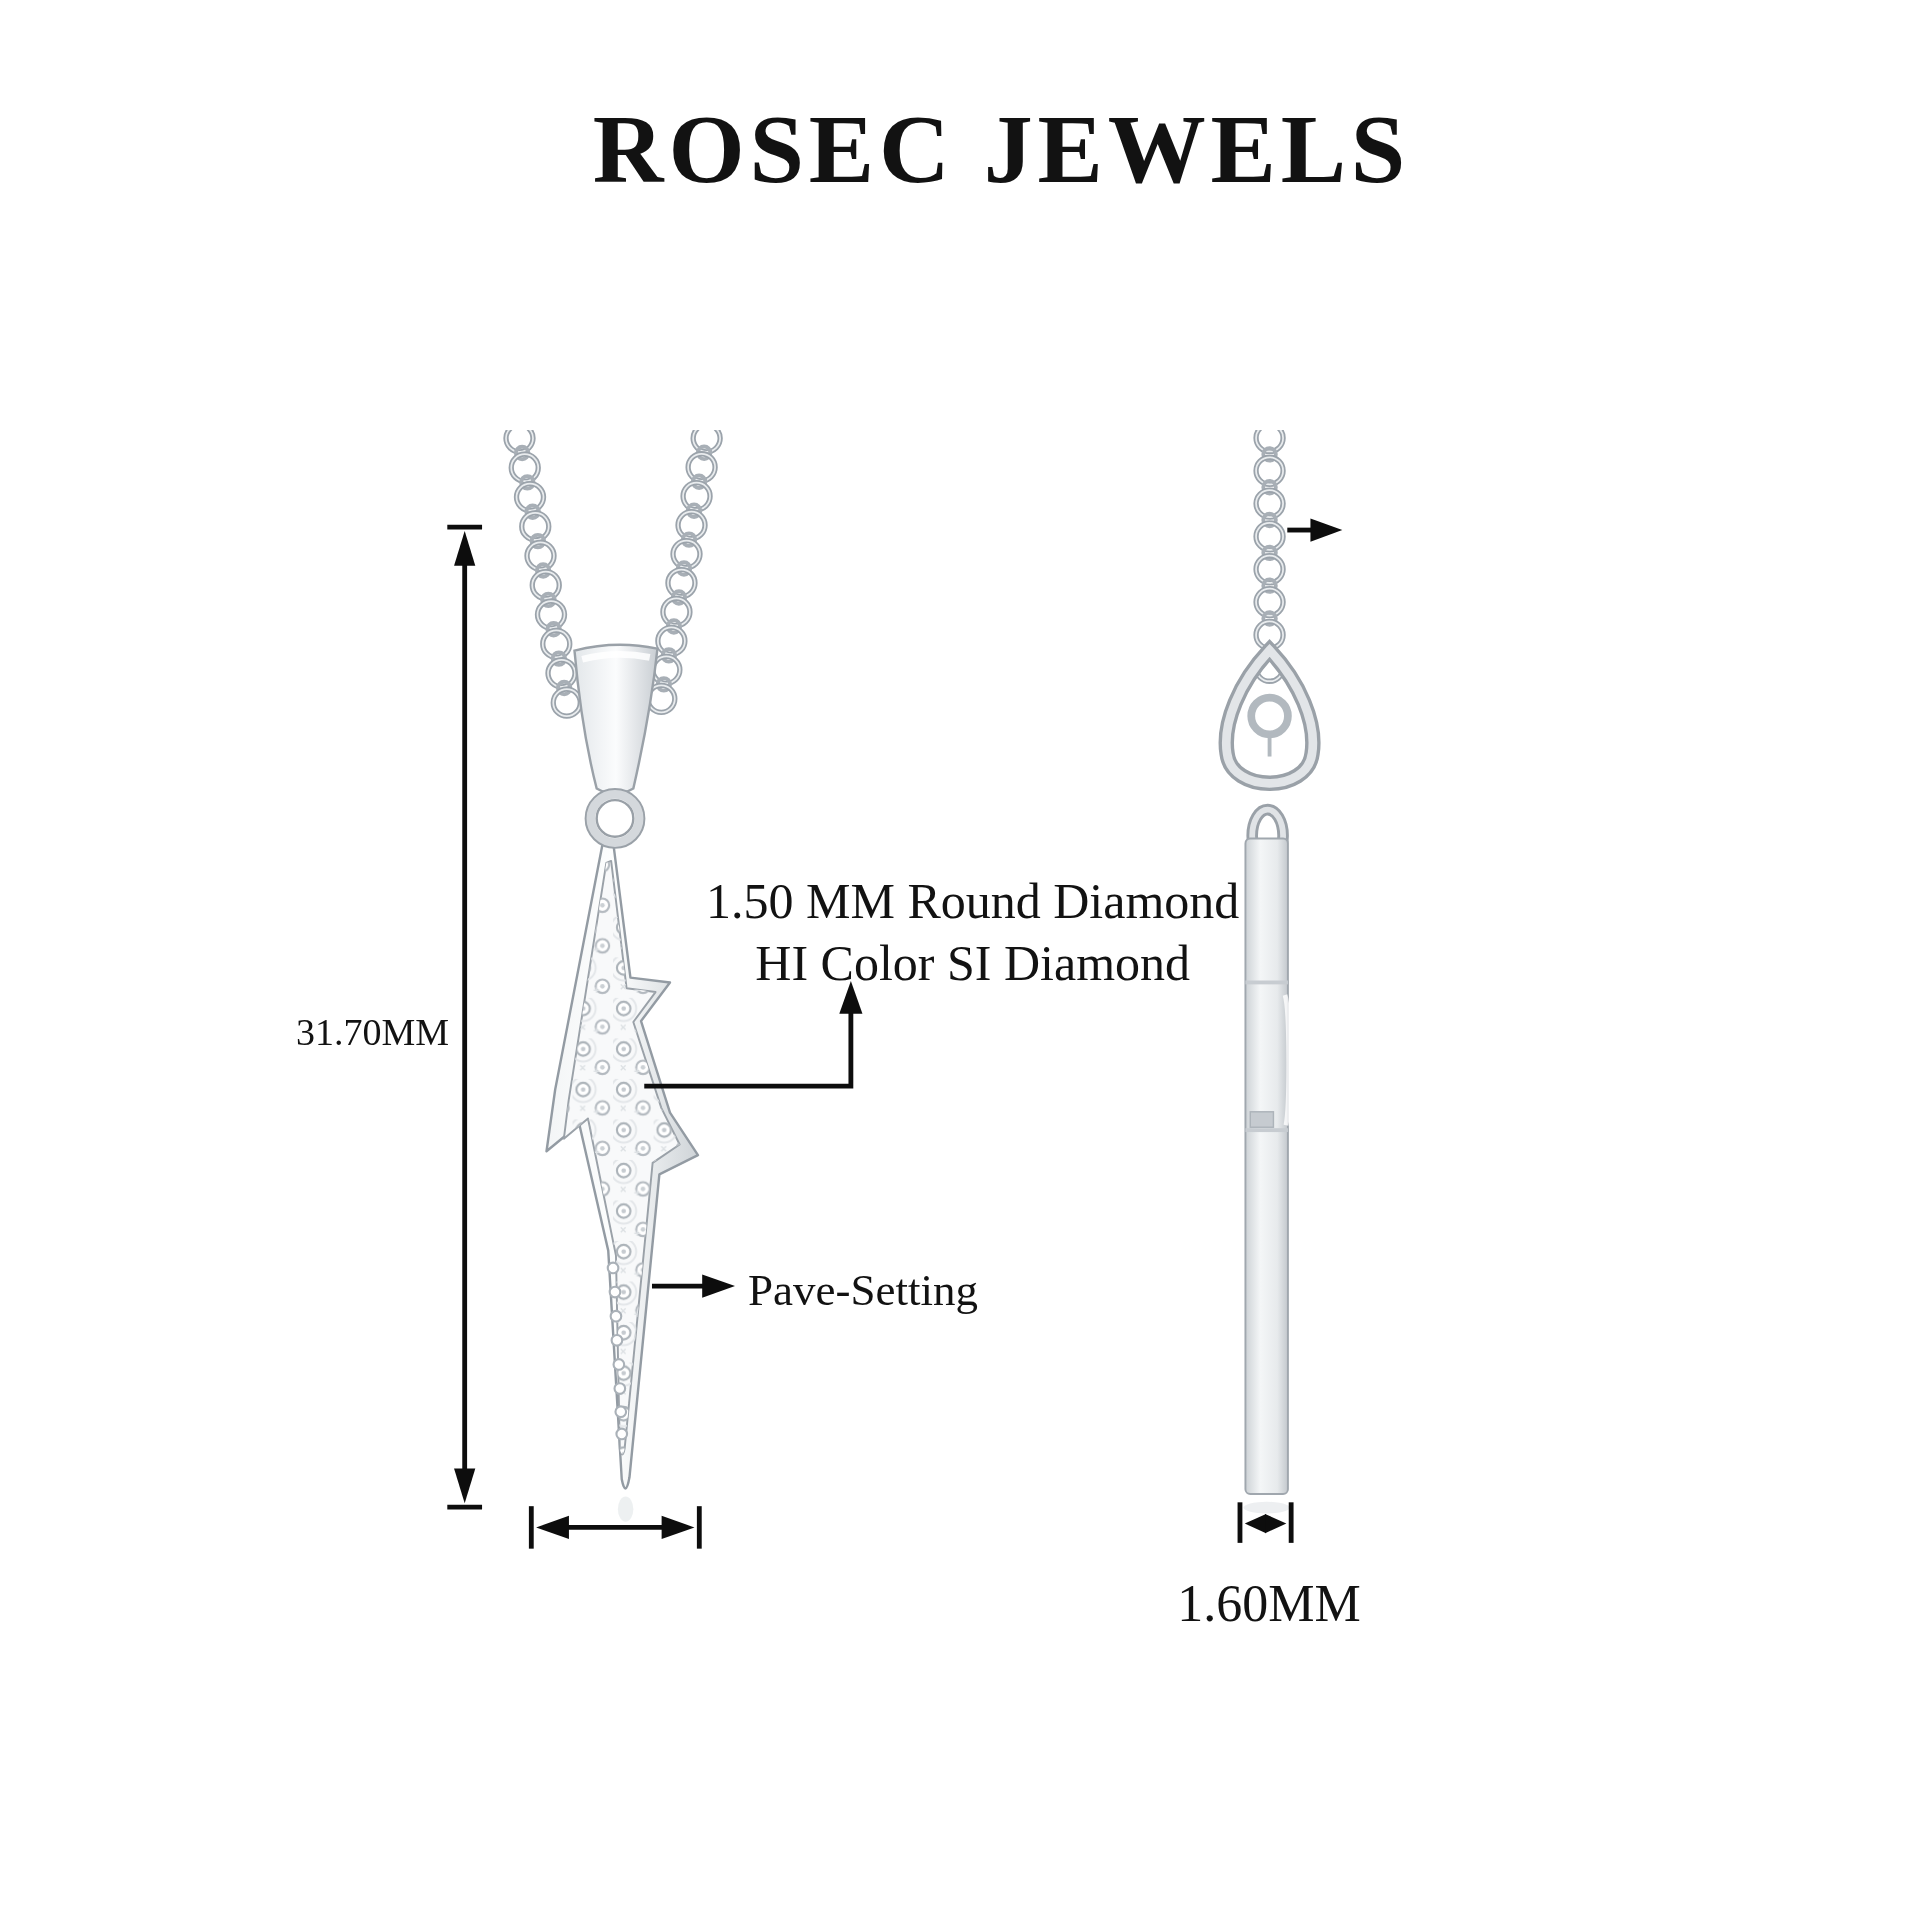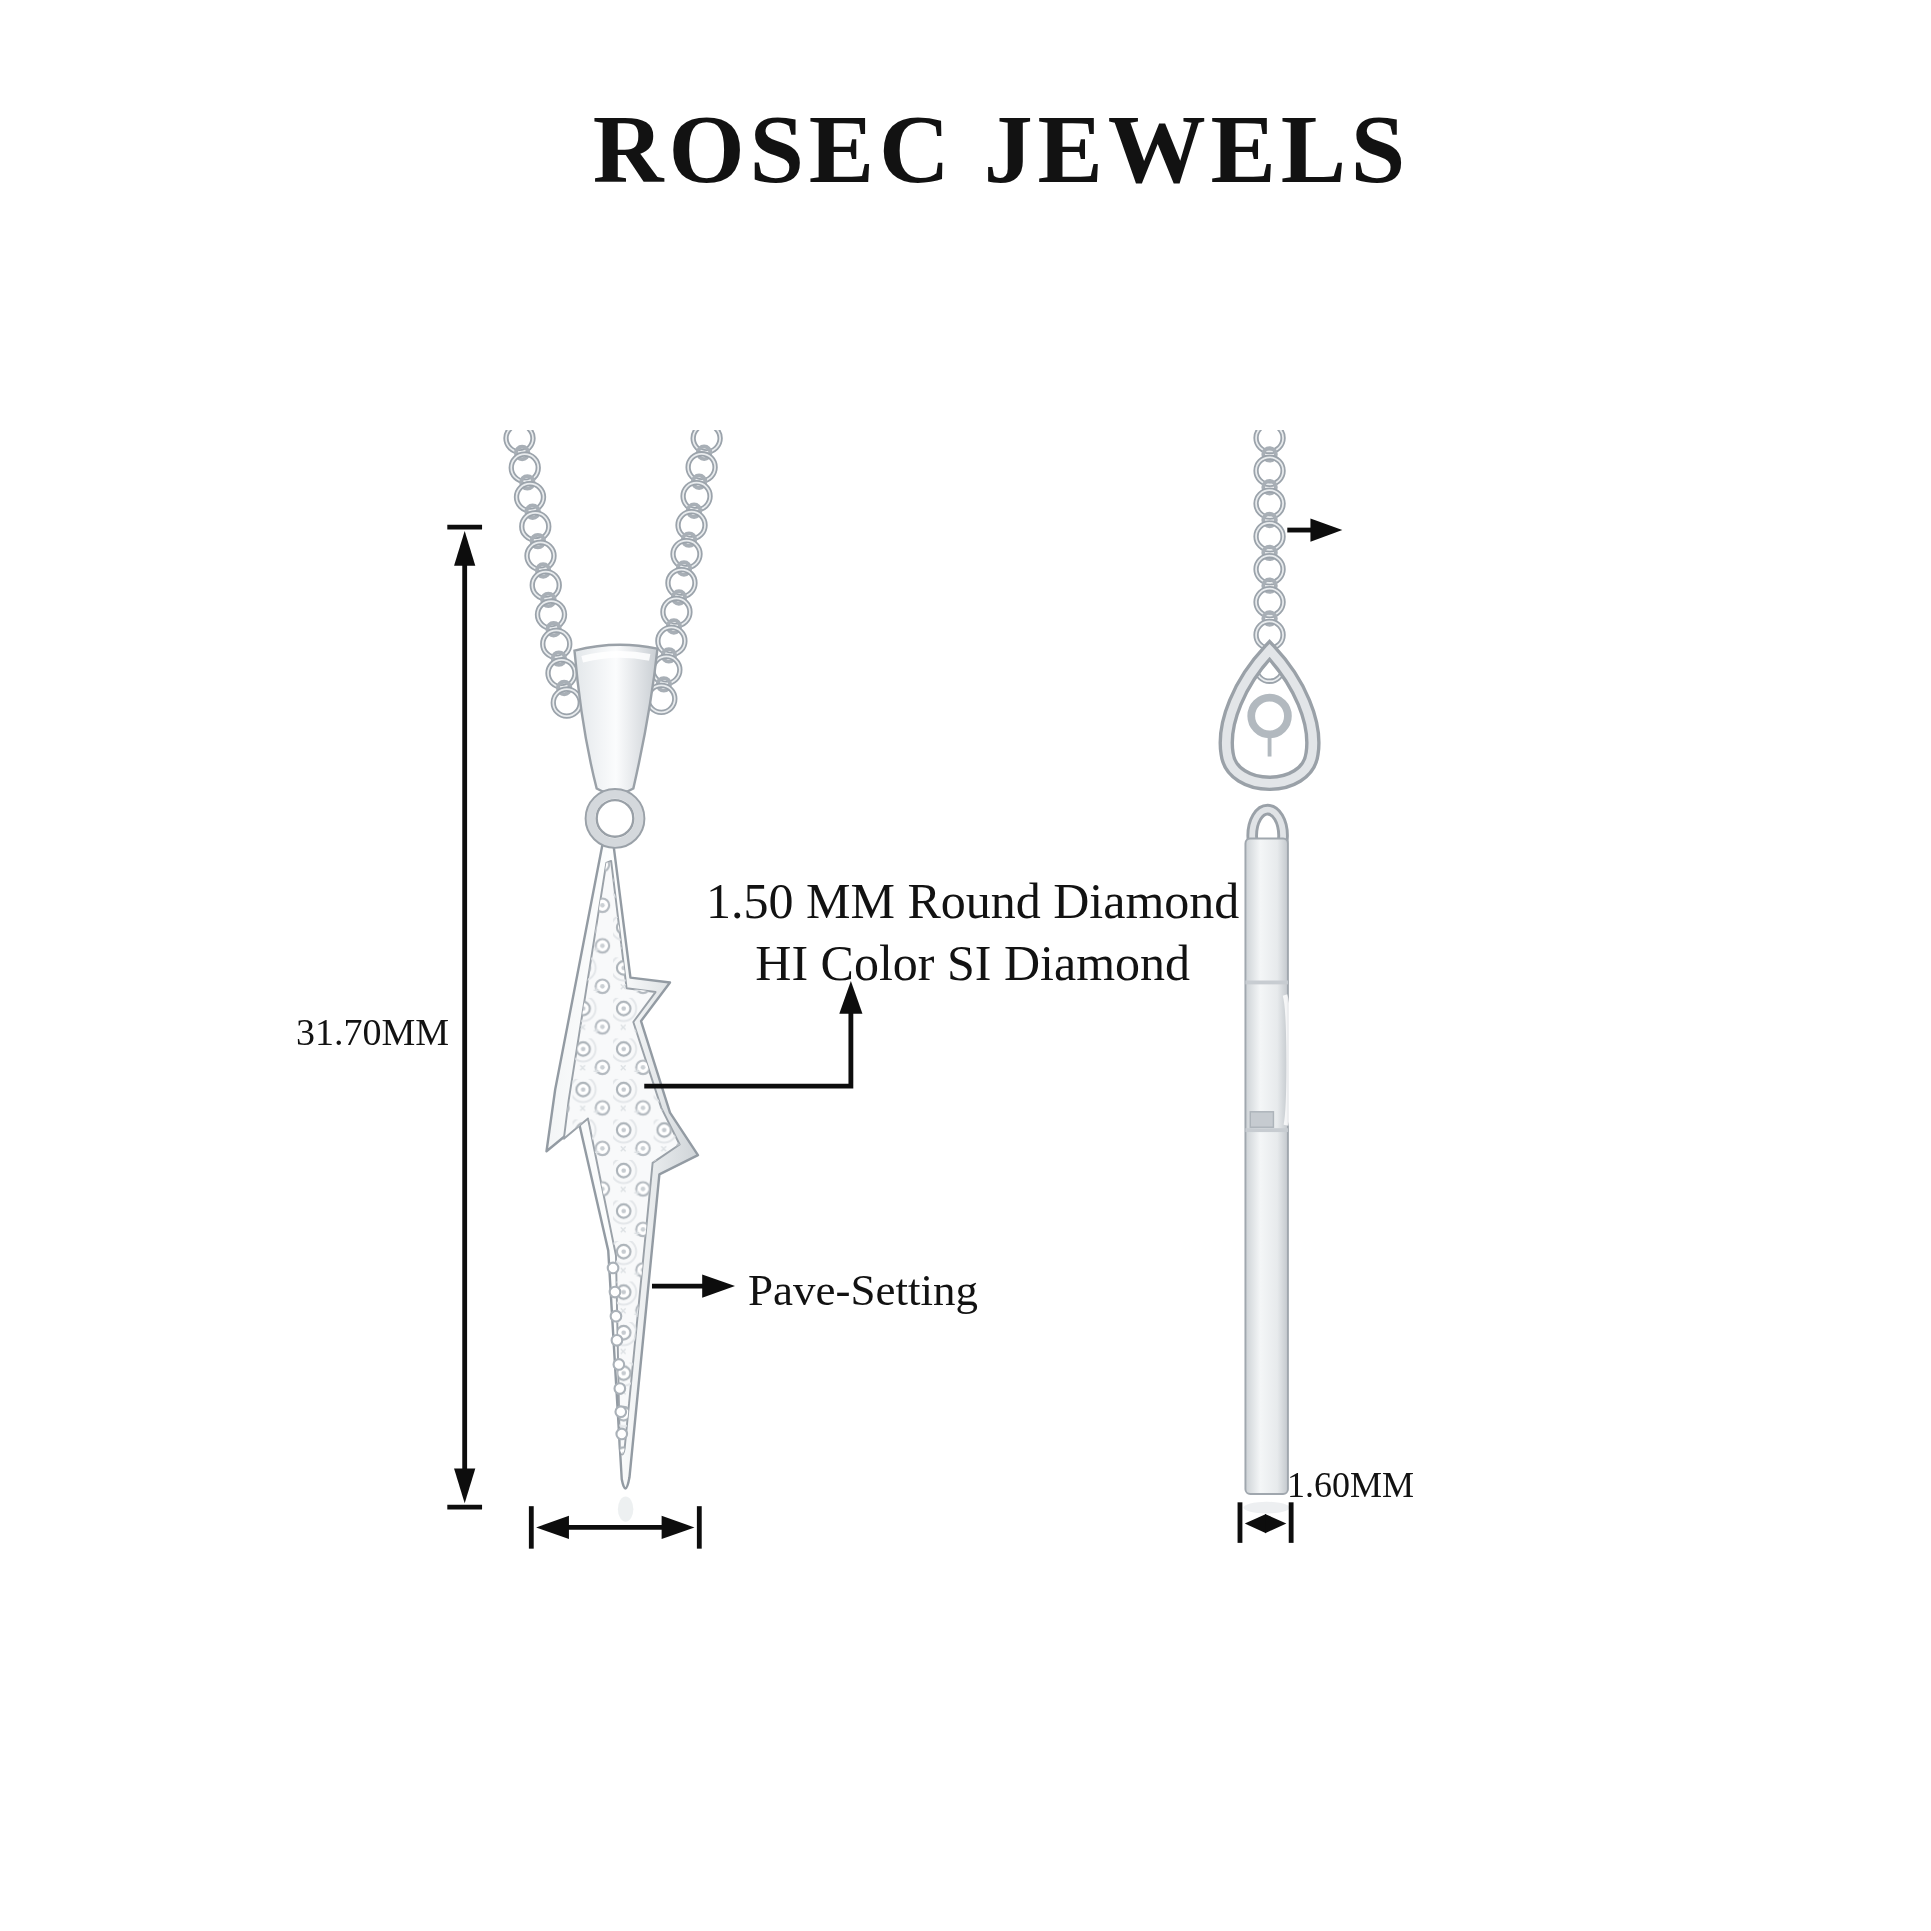--- a/index.html
+++ b/index.html
@@ -9,21 +9,21 @@
   .title{top:93px;left:0;width:1931px;text-align:center;font-size:98px;font-weight:700;
          letter-spacing:4.8px;color:#131313;}
   .subtitle{top:226px;left:0;width:1931px;text-align:center;font-size:77px;font-weight:700;
             letter-spacing:1px;color:#131313;}
   .lbl{color:#121212;white-space:nowrap;}
   .lbl-height{top:1010px;left:154px;width:259px;text-align:right;font-size:38px;}
   .lbl-diamond{top:870px;left:670px;font-size:50px;line-height:62px;text-align:center;}
   .lbl-setting{top:1264px;left:712px;font-size:45px;}
   .lbl-chain{top:503px;left:1313px;font-size:48px;}
   .lbl-width{top:1544px;left:427px;width:290px;text-align:center;font-size:46px;}
-  .lbl-thickness{top:1464px;left:1088px;width:290px;text-align:right;font-size:36px;}
+  .lbl-thickness{top:1574px;left:1088px;width:290px;text-align:center;font-size:52px;}
   .footer{top:1771px;left:332px;width:1159px;text-align:center;font-size:55px;color:#121212;}
   svg{display:block;}
 </style>
 </head>
 <body>
 
 <div class="canvas">
 
   <div class="abs title lbl">ROSEC JEWELS</div>
 

